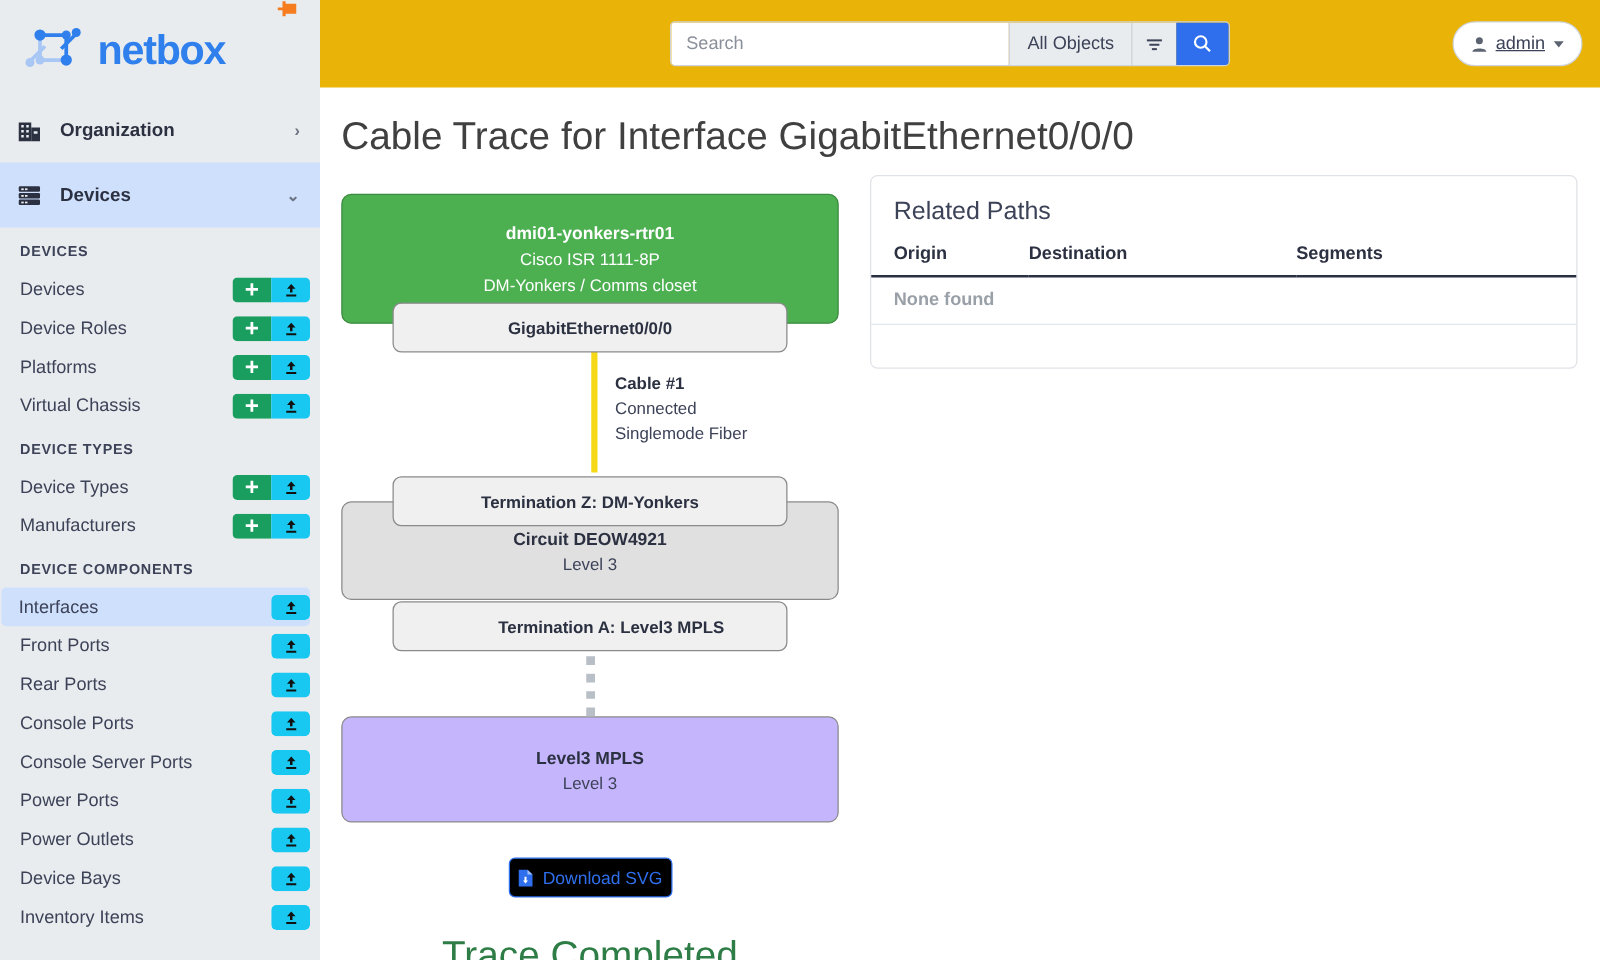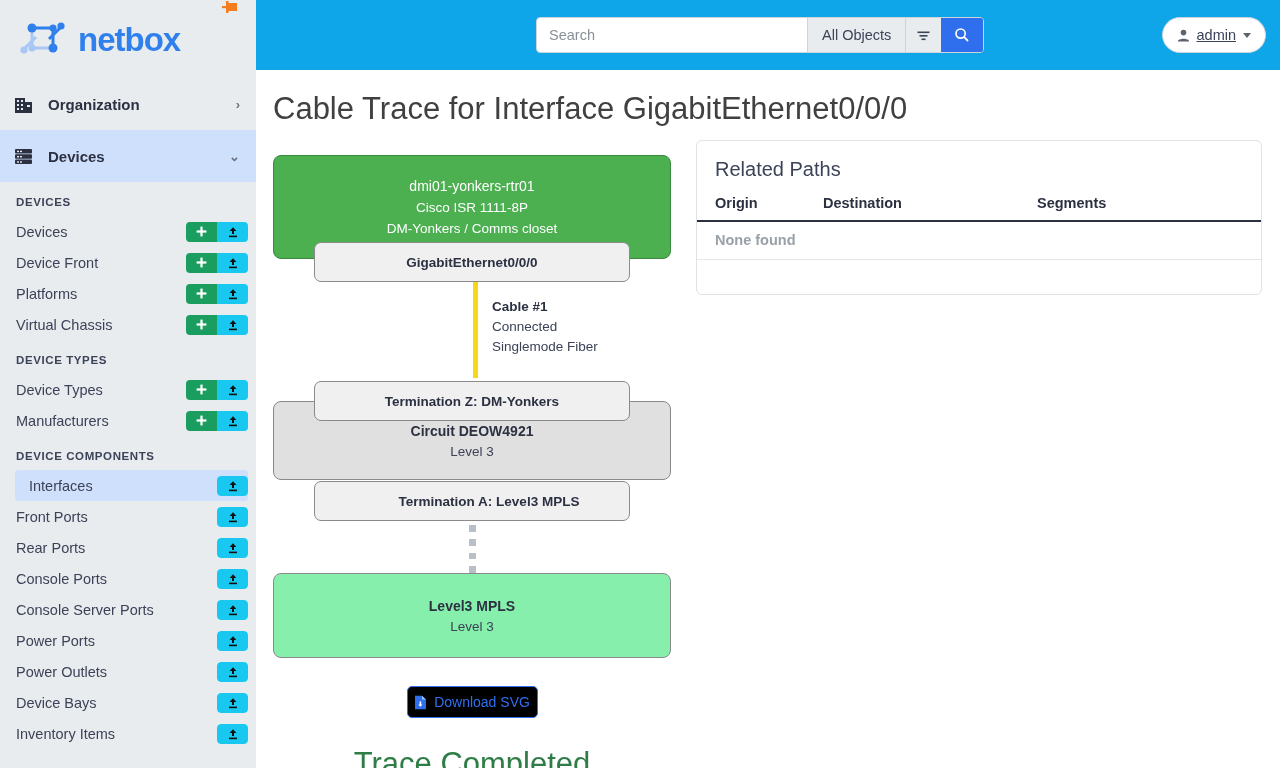--- a/index.html
+++ b/index.html
@@ -46,39 +46,39 @@
   }
   .nav-item {
     position: relative;
     display: flex; align-items: center;
     height: 31px; margin: 0 8px 0 0;
     padding-left: 16px;
     font-size: 14.5px; color: #3c4257;
     border-radius: 4px;
     cursor: pointer;
   }
-  .nav-item.active { background: #cfe0fd; margin-left: 15px; padding-left: 14px; }
+  .nav-item.active { background: #cfe0fd; margin-left: 1px; padding-left: 14px; }
   .nav-btns {
     position: absolute; right: 0; top: 50%;
     transform: translateY(-50%);
     display: flex; border-radius: 4px; overflow: hidden;
   }
   .btn-add, .btn-imp {
     width: 31px; height: 20px;
     display: flex; align-items: center; justify-content: center;
     cursor: pointer;
   }
   .btn-add { background: #1a9e5f; }
   .btn-imp { background: #19c8f0; }
   .nav-item.only-imp .btn-imp { border-radius: 4px; }
   
   #topbar {
     position: absolute; left: 256px; top: 0;
     width: 1024px; height: 70px;
-    background: #0ea5e9;
+    background: #eab308;
     padding-left: 47px;
   }
   .search-wrap {
     position: absolute; left: 280px; top: 17px;
     display: flex; height: 36px;
     border: 1px solid #ced4da; border-radius: 4px;
     overflow: hidden;
   }
   .search-input {
     width: 270px; border: none; outline: none;
@@ -125,21 +125,21 @@
   }
   
   #trace { position: absolute; left: 17px; top: 85px; width: 398px; }
   .node-device {
     width: 398px; height: 104px;
     background: #4caf50; border: 1px solid #3b8a3f; border-radius: 8px;
     display: flex; flex-direction: column; align-items: center;
     justify-content: center; gap: 6px;
     color: #ffffff;
   }
-  .node-device .n1 { font-size: 14px; font-weight: normal; }
+  .node-device .n1 { font-size: 14px; font-weight: bold; }
   .node-device .n2, .node-device .n3 { font-size: 13.5px; }
   .term-box {
     width: 316px; height: 40px; margin: -17px auto 0 auto;
     background: #f0f0f0; border: 1px solid #8a8a8a; border-radius: 7px;
     display: flex; align-items: center; justify-content: center;
     font-size: 13.5px; font-weight: bold; color: #2c3142;
     position: relative; z-index: 3;
   }
   .cable-seg {
     position: relative; height: 97px;
@@ -170,21 +170,21 @@
   }
   .term-z { top: 4px; }
   .term-a { top: 104px; padding-left: 34px; }
   .dots {
     height: 48px; display: flex; flex-direction: column;
     align-items: center; justify-content: center; gap: 7px;
   }
   .dots i { display: block; width: 7px; height: 7px; background: #b9bfc6; }
   .node-provider {
     width: 398px; height: 85px;
-    background: #86efac; border: 1px solid #8a8a8a; border-radius: 8px;
+    background: #c4b5fd; border: 1px solid #8a8a8a; border-radius: 8px;
     display: flex; flex-direction: column; align-items: center;
     justify-content: center; gap: 5px;
   }
   .node-provider .p1 { font-size: 14px; font-weight: bold; color: #2c3142; }
   .node-provider .p2 { font-size: 13.5px; color: #3c4257; }
   .dl-btn {
     margin: 28px auto 0 auto; width: 131px; height: 32px;
     display: flex; align-items: center; justify-content: center; gap: 7px;
     border: 1px solid #2f6fed; border-radius: 5px;
     color: #2f6fed; font-size: 14px; background: #000000;
@@ -294,21 +294,21 @@
         </span>
       <span class="btn-imp">
           <svg width="12" height="12" viewBox="0 0 12 12">
             <path d="M6 1.2 L9.4 5 H7 V8 H5 V5 H2.6 Z" fill="#111"></path>
             <rect x="2" y="9.6" width="8" height="1.6" fill="#111"></rect>
           </svg>
         </span>
     </span>
   </div>
   <div class="nav-item">
-    <span>Device Front</span>
+    <span>Device Roles</span>
     <span class="nav-btns">
       <span class="btn-add">
           <svg width="11" height="11" viewBox="0 0 11 11">
             <rect x="4.4" y="0.6" width="2.2" height="9.8" fill="#fff"></rect>
             <rect x="0.6" y="4.4" width="9.8" height="2.2" fill="#fff"></rect>
           </svg>
         </span>
       <span class="btn-imp">
           <svg width="12" height="12" viewBox="0 0 12 12">
             <path d="M6 1.2 L9.4 5 H7 V8 H5 V5 H2.6 Z" fill="#111"></path>

